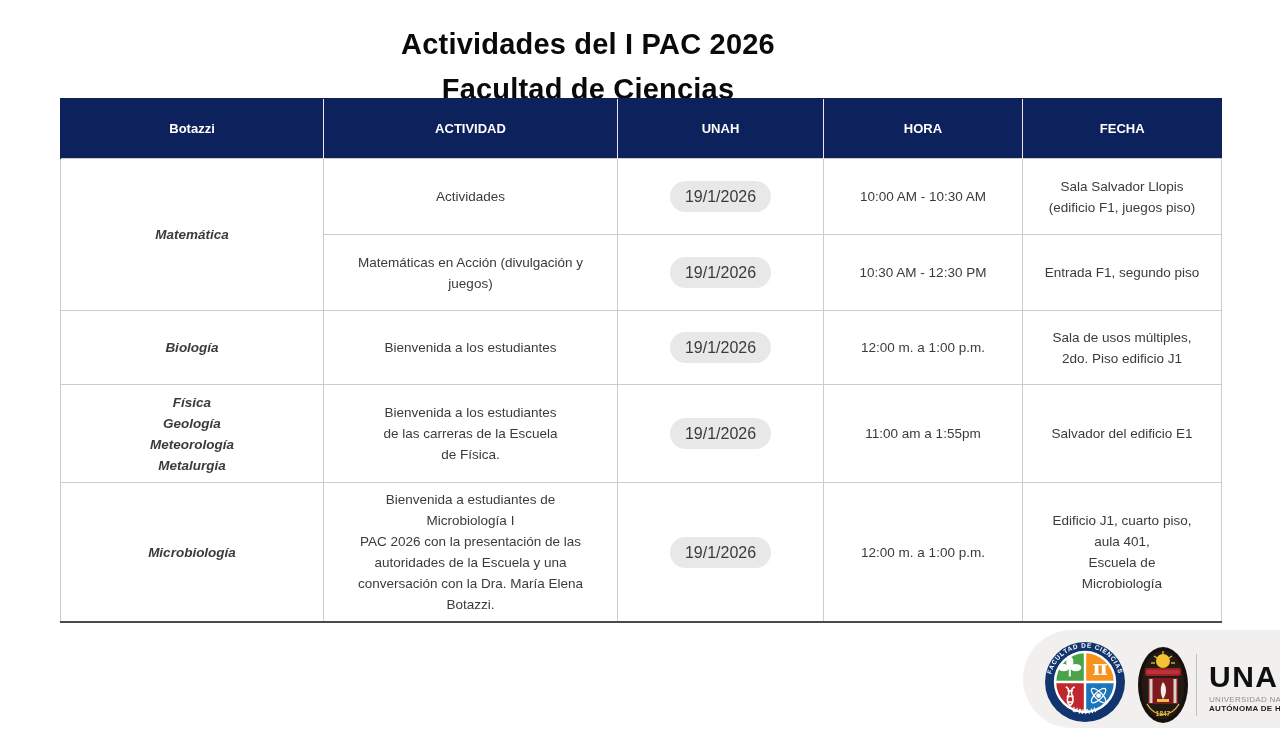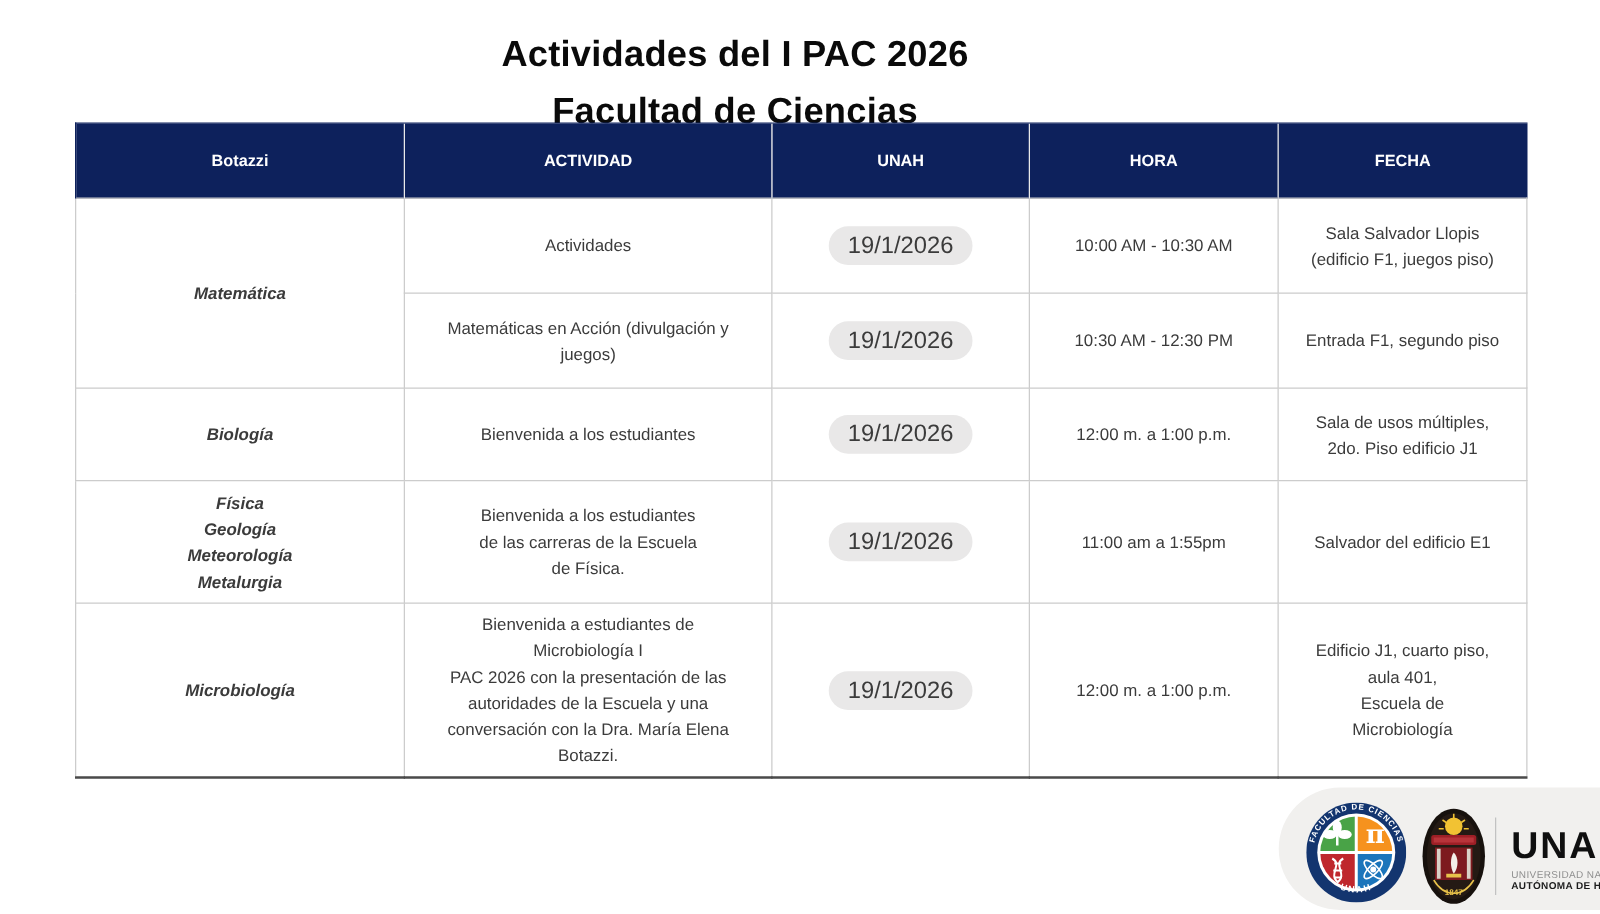--- a/index.html
+++ b/index.html
@@ -72,21 +72,21 @@
   tr.r-mat2 { height: 76px; }
   tr.r-bio  { height: 74px; }
   tr.r-fis  { height: 98px; }
   tr.r-mic  { height: 135px; }
   td.hora-left { text-align: left; padding-left: 10px; }
   .date-pill {
     display: inline-block;
     background: #e9e8e8;
     border-radius: 16px;
     padding: 5px 15px;
-    font-size: 19px;
+    font-size: 16px;
     color: #3b3b3b;
   }
   
   .footer-panel {
     position: absolute;
     left: 1023px;
     top: 630px;
     width: 420px;
     height: 98px;
     background: #f1f0ee;

